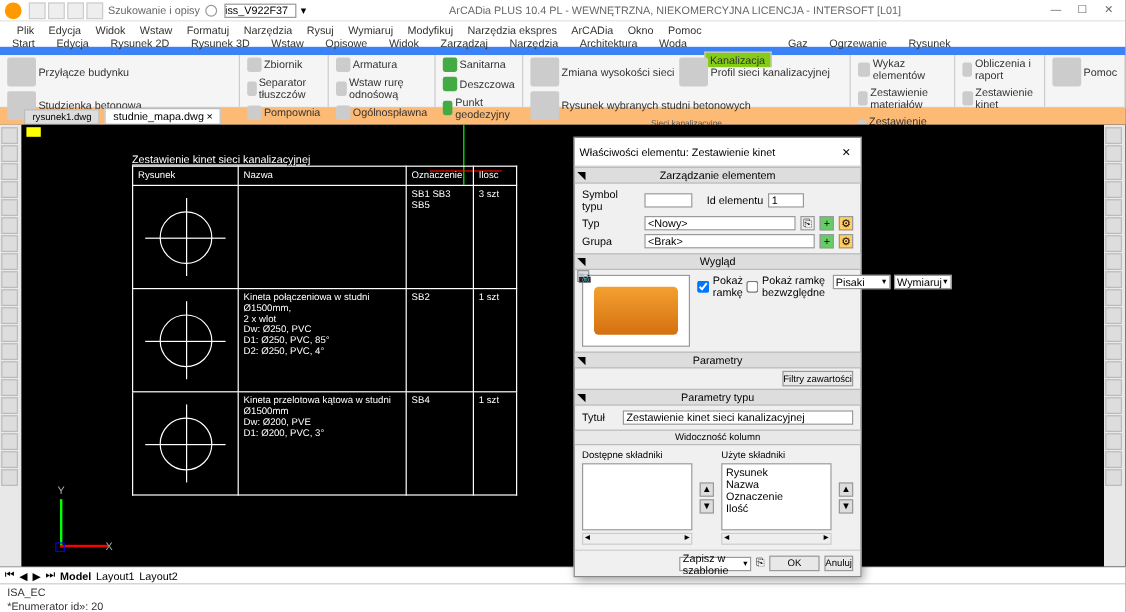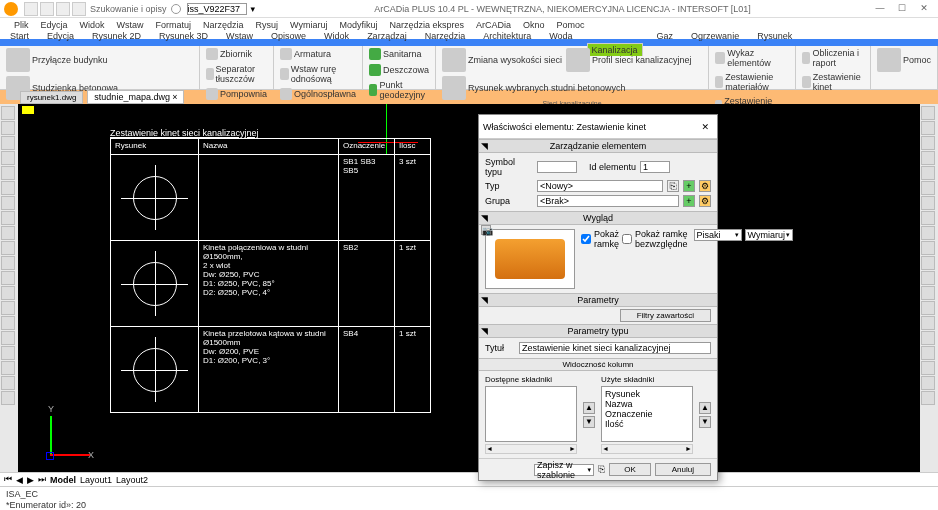--- a/index.html
+++ b/index.html
@@ -68,21 +68,21 @@
 .dlg-row .mini-btn.plus { background: #6c6; }
 .dlg-row .mini-btn.gear { background: #fc6; }
 .dlg-preview { width: 90px; height: 60px; background: #fff; border: 1px solid #999; display: flex; align-items: center; justify-content: center; }
 .dlg-preview .pipe-img { width: 70px; height: 40px; background: linear-gradient(#f4a030,#d47010); border-radius: 4px; }
 .wyglad-row { display: flex; gap: 6px; align-items: flex-start; }
 .wyglad-col { flex: 1; display: flex; flex-direction: row; gap: 3px; }
 .chk-row { display: flex; align-items: center; gap: 3px; font-size: 8px; }
 .chk-row input { width: 10px; height: 10px; }
 .combo { background: #fff; border: 1px solid #999; height: 12px; width: 48px; font-size: 8px; padding: 0 2px; display: flex; align-items: center; justify-content: space-between; }
 .combo::after { content: "▾"; font-size: 7px; }
-.btn { background: #e8e8e8; border: 1px solid #999; padding: 1px 16px; font-size: 8px; cursor: pointer; }
+.btn { background: #e8e8e8; border: 1px solid #999; padding: 1px 0; font-size: 8px; cursor: pointer; }
 .filtry-row { display: flex; justify-content: flex-end; padding: 2px 6px; }
 .cols-row { display: flex; gap: 6px; padding: 4px 6px; }
 .col-box { flex: 1; }
 .col-box .col-label { font-size: 8px; margin-bottom: 2px; }
 .col-box .col-list { height: 56px; background: #fff; border: 1px solid #999; font-size: 8px; padding: 2px; overflow: hidden; }
 .col-box .col-list div { padding: 0 1px; }
 .col-arrows { display: flex; flex-direction: column; gap: 2px; justify-content: center; }
 .col-arrows span { width: 12px; height: 12px; background: #ddd; border: 1px solid #999; text-align: center; line-height: 10px; font-size: 8px; }
 .scroll-h { height: 10px; background: #eee; border: 1px solid #ccc; margin-top: 2px; position: relative; }
 .scroll-h::before { content: "◄"; position: absolute; left: 0; font-size: 7px; }

